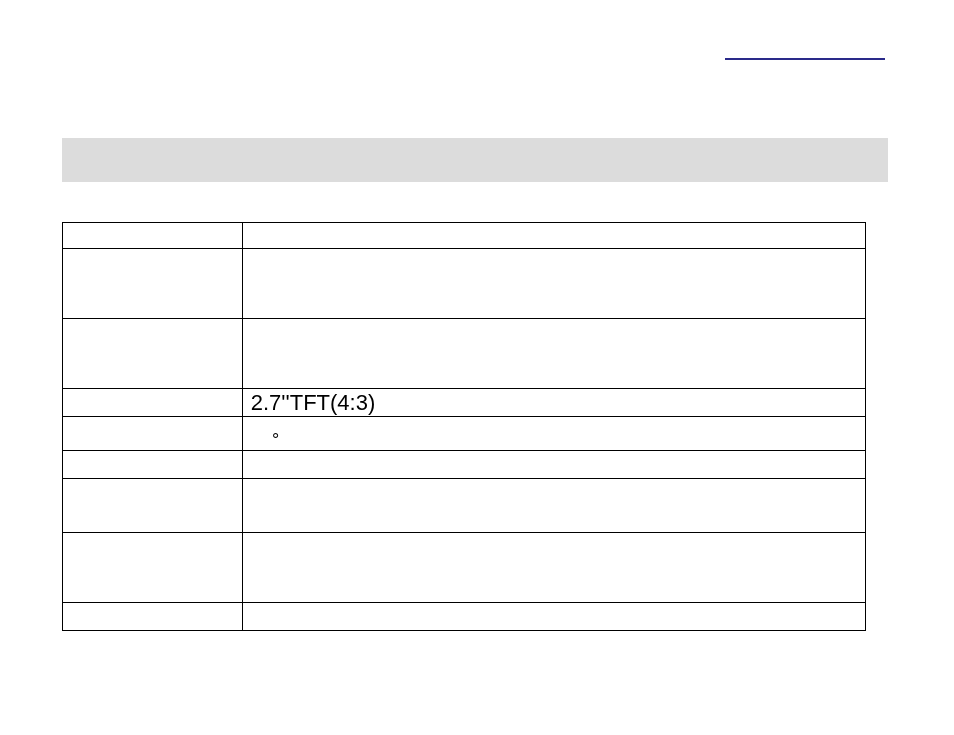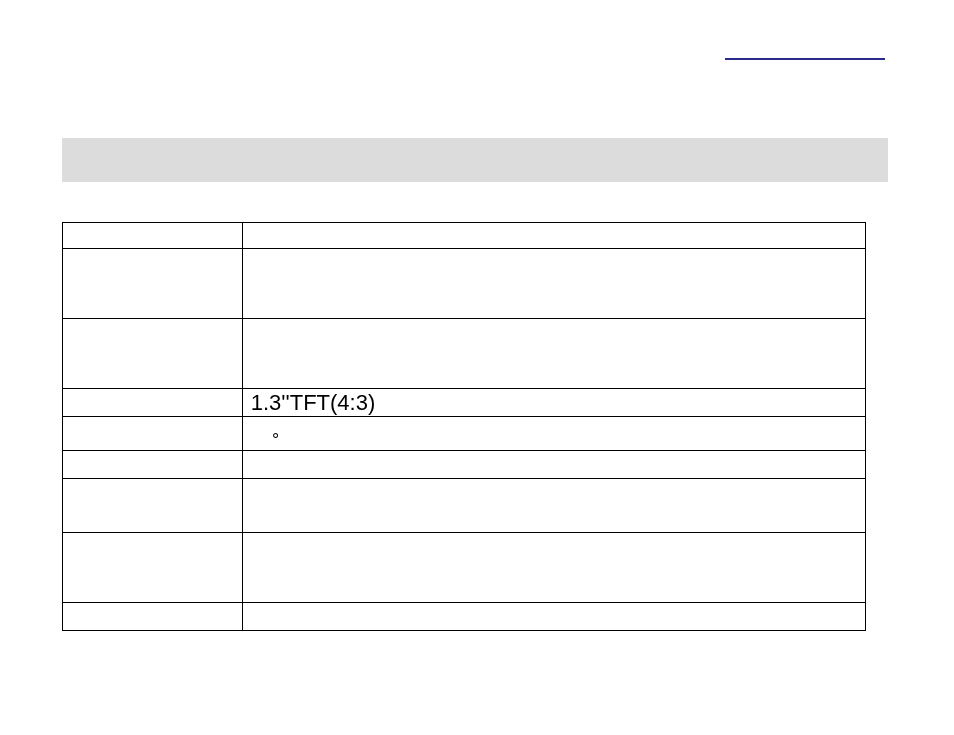--- a/index.html
+++ b/index.html
@@ -96,21 +96,21 @@
         </td>
     <td class="col-right">
           <div class="cell-content"></div>
         </td>
   </tr>
   <tr class="row-4">
     <td class="col-left">
           <div class="cell-content"></div>
         </td>
     <td class="col-right">
-          <div class="cell-content">1.3''TFT(4:3)</div>
+          <div class="cell-content">2.7''TFT(4:3)</div>
         </td>
   </tr>
   <tr class="row-5">
     <td class="col-left">
           <div class="cell-content"></div>
         </td>
     <td class="col-right">
           <div class="cell-content"></div>
         </td>
   </tr>

